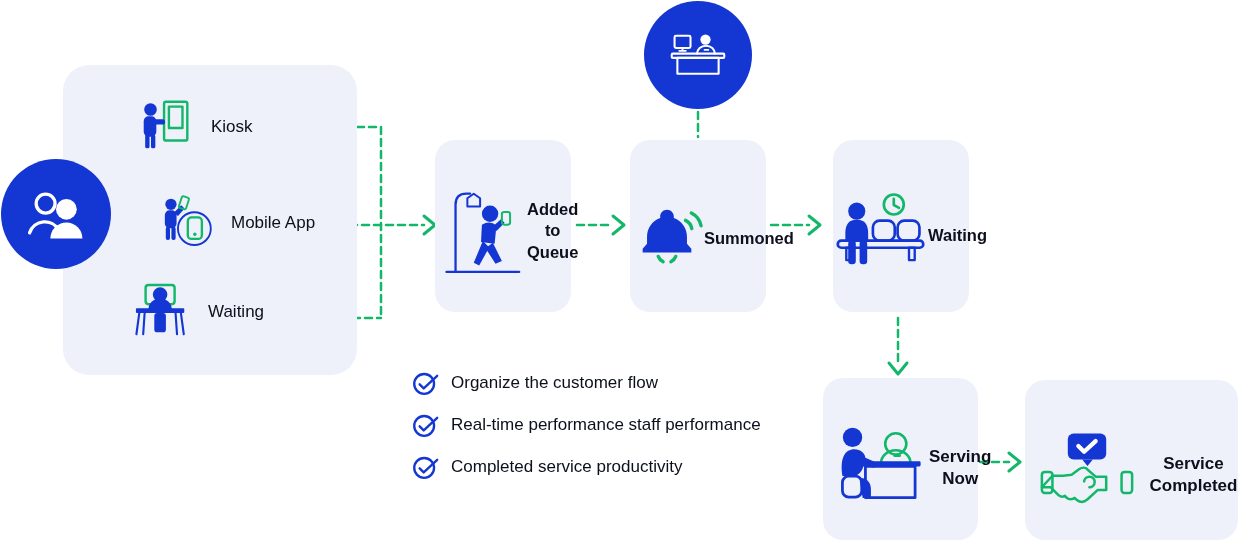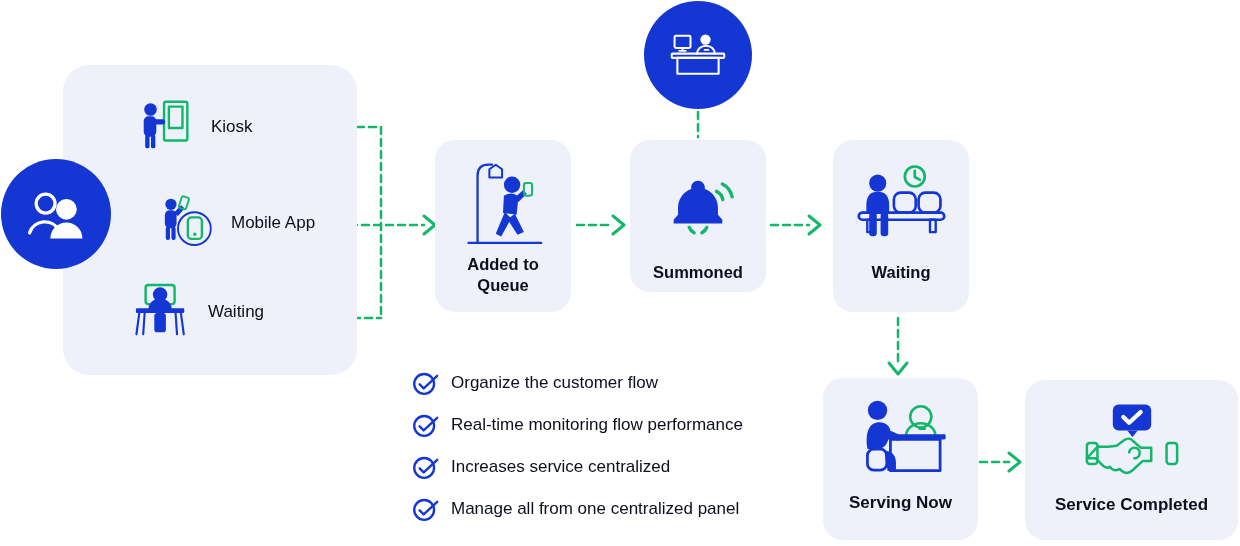--- a/index.html
+++ b/index.html
@@ -33,26 +33,26 @@
 
   
   .entry-panel{position:absolute;left:63px;top:65px;width:294px;height:310px;background:var(--card-bg);border-radius:26px;z-index:2}
   .entry-item{position:absolute;display:flex;align-items:center;gap:14px}
   .entry-item .elabel{font-size:17px;font-weight:500;white-space:nowrap}
   .ei-kiosk{left:72px;top:31px}
   .ei-mobile{left:90px;top:128px}
   .ei-desktop{left:69px;top:218px}
 
   
-  .card{position:absolute;background:var(--card-bg);border-radius:20px;display:flex;flex-direction:column;align-items:center;z-index:2}
+  .card{position:absolute;background:var(--card-bg);border-radius:20px;display:flex;align-items:center;z-index:2}
   .card .icon-zone{display:flex;align-items:center;justify-content:center;width:100%}
   .card .clabel{font-weight:600;font-size:16.5px;text-align:center;line-height:1.3;white-space:pre-line}
   .card-queue{left:435px;top:140px;width:136px;height:172px;padding-top:10px}
   .card-queue .icon-zone{height:104px}
-  .card-summoned{left:630px;top:140px;width:136px;height:152px;padding-top:18px}
+  .card-summoned{left:630px;top:140px;width:136px;height:172px;padding-top:18px}
   .card-summoned .icon-zone{height:96px}
   .card-summoned .clabel{margin-top:8px}
   .card-waiting{left:833px;top:140px;width:136px;height:172px;padding-top:14px}
   .card-waiting .icon-zone{height:102px}
   .card-waiting .clabel{margin-top:6px}
   .card-serving{left:823px;top:378px;width:155px;height:162px;padding-top:12px}
   .card-serving .icon-zone{height:96px}
   .card-serving .clabel{margin-top:6px;font-size:17px}
   .card-completed{left:1025px;top:380px;width:213px;height:160px;padding-top:18px}
   .card-completed .icon-zone{height:84px}
@@ -238,31 +238,24 @@
         <circle class="sB" cx="13.5" cy="15" r="11" stroke-width="2.6"></circle>
         <path class="sB" d="M8.5 15.5 l4.5 4.5 L28 6" stroke-width="2.6"></path>
       </svg>
       <span class="btext">Organize the customer flow</span>
     </div>
     <div class="benefit">
       <svg width="27" height="26" viewBox="0 0 30 28">
         <circle class="sB" cx="13.5" cy="15" r="11" stroke-width="2.6"></circle>
         <path class="sB" d="M8.5 15.5 l4.5 4.5 L28 6" stroke-width="2.6"></path>
       </svg>
-      <span class="btext">Real-time monitoring flow performance</span>
+      <span class="btext">Real-time performance staff performance</span>
     </div>
     <div class="benefit">
       <svg width="27" height="26" viewBox="0 0 30 28">
         <circle class="sB" cx="13.5" cy="15" r="11" stroke-width="2.6"></circle>
         <path class="sB" d="M8.5 15.5 l4.5 4.5 L28 6" stroke-width="2.6"></path>
       </svg>
-      <span class="btext">Increases service centralized</span>
-    </div>
-    <div class="benefit">
-      <svg width="27" height="26" viewBox="0 0 30 28">
-        <circle class="sB" cx="13.5" cy="15" r="11" stroke-width="2.6"></circle>
-        <path class="sB" d="M8.5 15.5 l4.5 4.5 L28 6" stroke-width="2.6"></path>
-      </svg>
-      <span class="btext">Manage all from one centralized panel</span>
+      <span class="btext">Completed service productivity</span>
     </div>
   </div>
 
 </div>
 
 </body></html>

